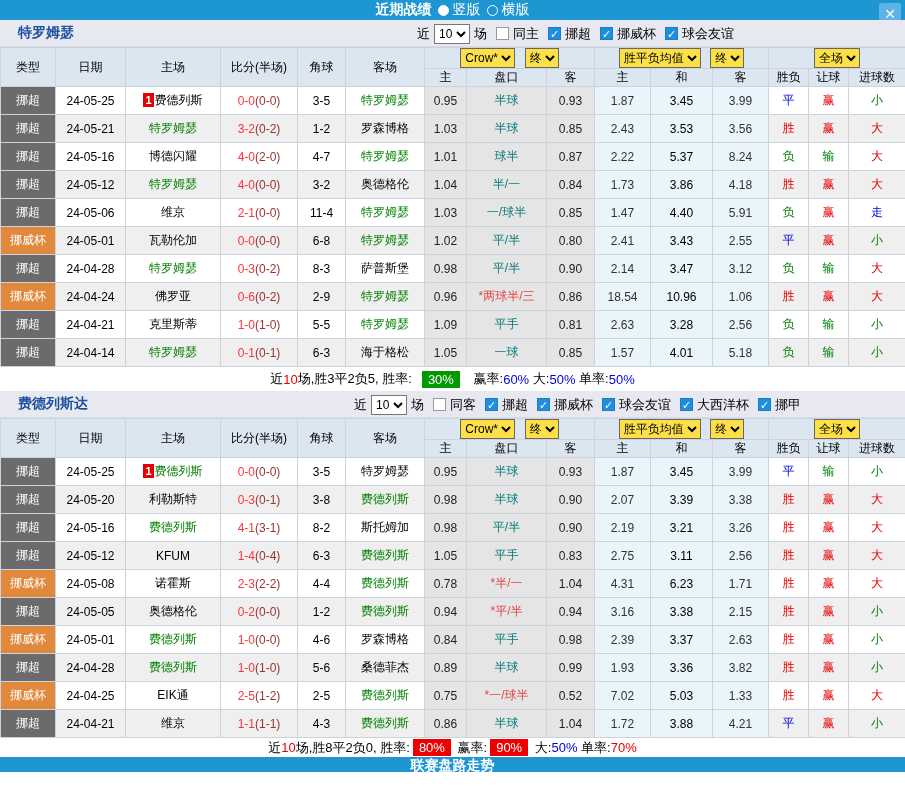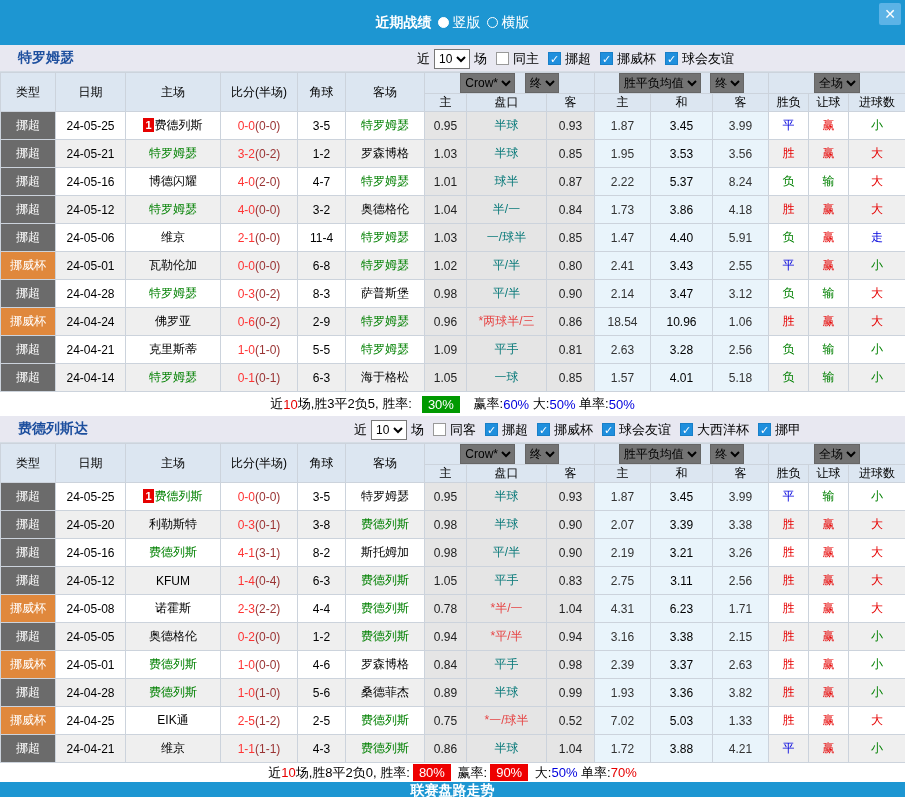--- a/index.html
+++ b/index.html
@@ -1,38 +1,38 @@
 <!DOCTYPE html>
 <html><head>
 <meta charset="utf-8">
 <style>
 *{box-sizing:border-box;margin:0;padding:0}
 html,body{width:905px;height:800px;overflow:hidden}
 body{font-family:"Liberation Sans","DejaVu Sans",sans-serif;background:#fff;color:#000}
-.titlebar{height:45px;background:#1d96d2;position:relative;display:flex;align-items:center;justify-content:center;color:#fff}
+.titlebar{height:20px;background:#1d96d2;position:relative;display:flex;align-items:center;justify-content:center;color:#fff}
 .ttl{font-weight:bold;font-size:14px}
 .radio{display:inline-block;width:11px;height:11px;border:1px solid #fff;border-radius:50%;margin:0 4px 0 6px;vertical-align:-1px}
 .radio.sel{background:#fff}
 .rlabel{font-size:14px;color:#fff}
 .close{position:absolute;right:4px;top:3px;width:22px;height:22px;background:#5cb3e6;color:#fff;font-size:14px;font-weight:bold;text-align:center;line-height:22px;border-radius:2px;cursor:pointer}
 .section-head{height:27px;background:#e8e8f1;position:relative;display:flex;align-items:center;border-bottom:1px solid #d5dce4}
 .team-name{font-weight:bold;font-size:14px;color:#1d4f9e;margin-left:18px}
 .filters{position:absolute;top:0;height:27px;display:flex;align-items:center;font-size:13px;white-space:nowrap}
 .f1{left:415px}
 .f2{left:352px}
 .filters .ft{margin:0 2px}
 .filters select{height:20px;font-size:12px;margin:0 2px;border:1px solid #777;background:#fff}
 .cb{display:inline-block;width:13px;height:13px;border:1px solid #999;background:#fff;margin-left:7px;margin-right:2px;font-size:11px;line-height:12px;text-align:center;color:#fff;flex:none}
 .cb.on{background:#1f8fdd;border-color:#187fc8}
 table{border-collapse:collapse;table-layout:fixed;width:905px;text-align:center;font-size:12px}
 th,td{border:1px solid #ccd3dc;overflow:hidden;white-space:nowrap}
 thead th{background:#dce6f1;font-weight:normal;font-size:12px;color:#000}
 thead tr.r1 th{height:21px}
 thead tr.r2 th{height:17px}
-thead select{height:20px;font-size:12px;border:1px solid #666;background:#737373;margin:0 3px;vertical-align:middle}
+thead select{height:20px;font-size:12px;border:1px solid #666;background:#fde047;margin:0 3px;vertical-align:middle}
 tbody td{height:28px;background:#fff}
 tr.odd td.st{background:#efefef}
 td.t-league{background:#6b6b6b;color:#fff}
 td.t-cup{background:#e0883c;color:#fff}
 td.cream{background:#e5e5e5;color:#222}
 td.bluebg{background:#e9f4fb;color:#333}
 td.od{color:#000000}
 td.hcap{color:#0a7a7a}
 td.hcap.star{color:#e64444}
 .green{color:#008000}
@@ -148,21 +148,21 @@
       <tr class="odd">
         <td class="t-league">挪超</td>
         <td class="st">24-05-21</td>
         <td class="st"><span class="green">特罗姆瑟</span></td>
         <td class="st"><span class="score-main">3-2</span><span class="score-half">(0-2)</span></td>
         <td class="st">1-2</td>
         <td class="st"><span>罗森博格</span></td>
         <td class="cream">1.03</td>
         <td class="cream hcap">半球</td>
         <td class="cream">0.85</td>
-        <td class="bluebg">1.95</td>
+        <td class="bluebg">2.43</td>
         <td class="bluebg od">3.53</td>
         <td class="bluebg">3.56</td>
         <td class="st red">胜</td>
         <td class="st red">赢</td>
         <td class="st red">大</td>
       </tr>
       <tr>
         <td class="t-league">挪超</td>
         <td class="st">24-05-16</td>
         <td class="st"><span>博德闪耀</span></td>

